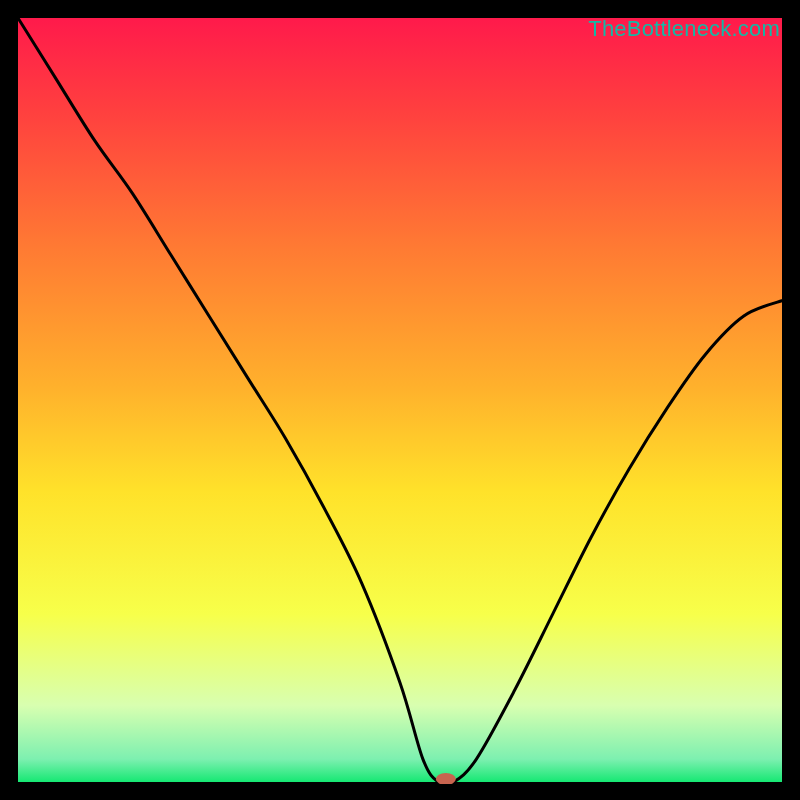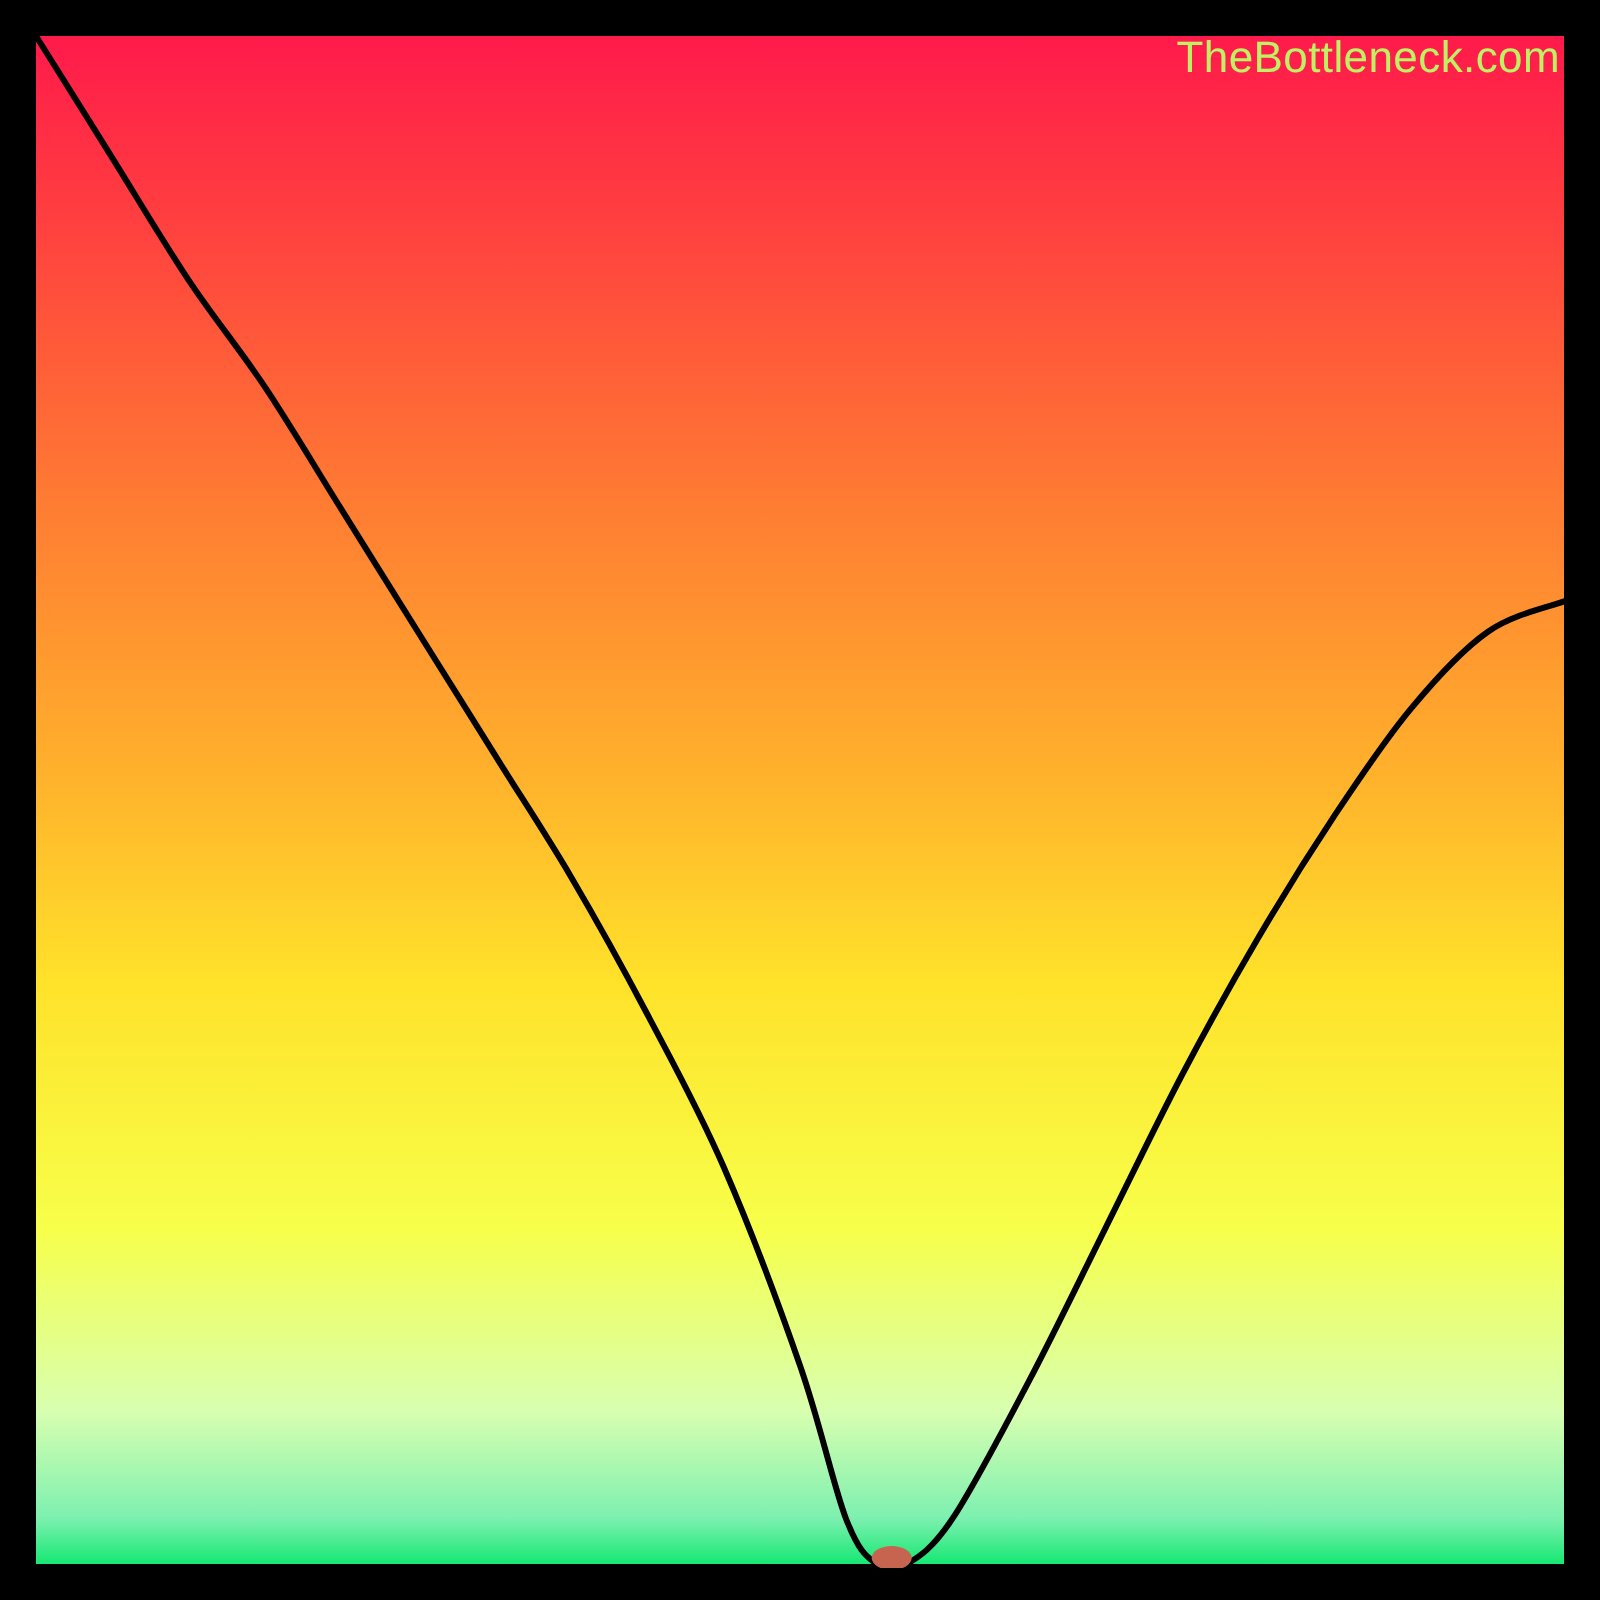--- a/index.html
+++ b/index.html
@@ -16,21 +16,21 @@
     left: 16px;
     top: 16px;
     width: 768px;
     height: 768px;
     background: #000;
   }
   .watermark {
     position: absolute;
     top: 0;
     right: 4px;
-    color: #bef264;
+    color: #14b8a6;
     font-size: 22px;
     font-weight: 500;
     letter-spacing: 0.2px;
     z-index: 10;
   }
   svg {
     position: absolute;
     left: 0;
     top: 0;
   }

